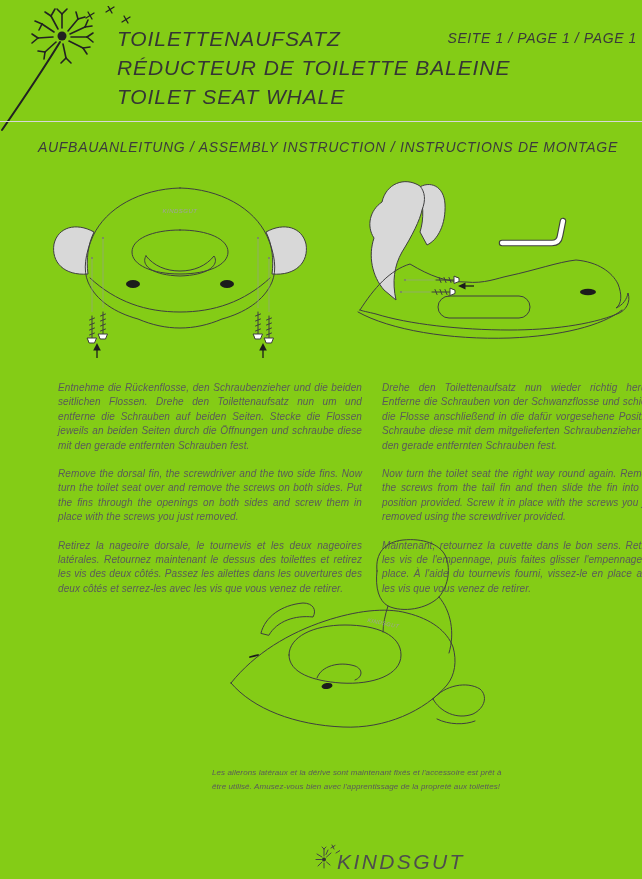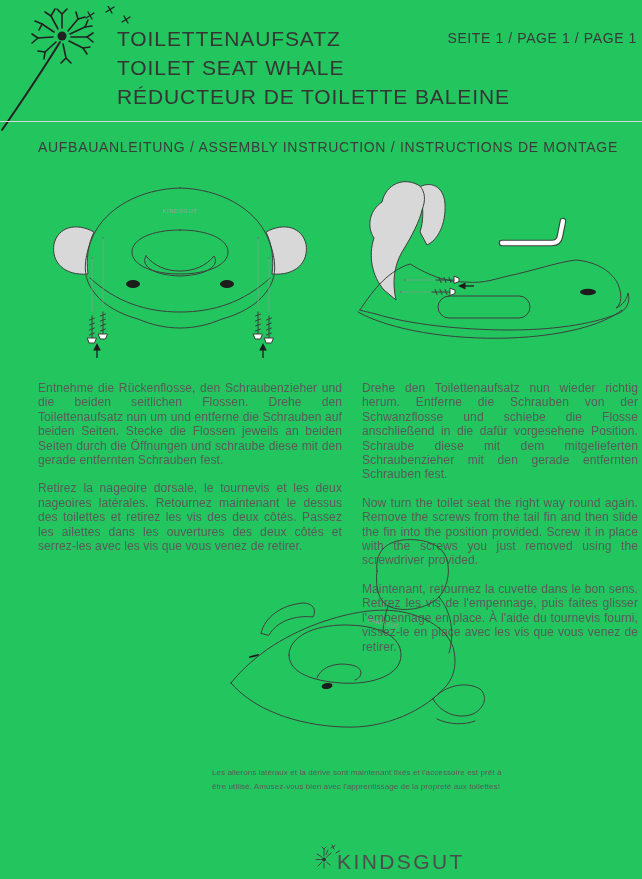--- a/index.html
+++ b/index.html
@@ -1,40 +1,40 @@
 <!DOCTYPE html>
 <html><head>
 <meta charset="utf-8">
 <style>
   html,body{margin:0;padding:0;background:#ffffff;}
   .page{
-    position:relative;width:642px;height:879px;background:#22c55e;
-    font-family:"Liberation Sans", sans-serif;overflow:hidden;color:#3c3c3c;
+    position:relative;width:642px;height:879px;background:#84cc16;
+    font-family:"Liberation Sans", sans-serif;overflow:hidden;color:#3c3c3c;font-style:italic;
   }
   
   .logo-svg{position:absolute;left:0;top:6px;}
   .title-block{position:absolute;left:117px;top:24px;line-height:29px;
     font-size:21px;letter-spacing:0.9px;color:#353535;font-weight:400;white-space:nowrap;}
   .page-info{position:absolute;top:30px;right:5px;font-size:14px;letter-spacing:0.6px;color:#3a3a3a;}
   .divider{position:absolute;left:0;top:121px;width:642px;height:1px;background:#d7d7d7;}
   .section-heading{position:absolute;left:38px;top:139px;font-size:14px;
     letter-spacing:0.7px;color:#3c3c3c;white-space:nowrap;}
   
   .fig1{position:absolute;left:30px;top:172px;}
   .fig2{position:absolute;left:350px;top:172px;}
   .fig3{position:absolute;left:225px;top:533px;}
   svg{display:block;}
   .sketch{fill:none;stroke:#3f3f3f;stroke-width:1;stroke-linecap:round;stroke-linejoin:round;}
   .sketch-thin{fill:none;stroke:#9a9a9a;stroke-width:0.6;}
   .gray-fill{fill:#d8d8d8;stroke:#3f3f3f;stroke-width:1;stroke-linejoin:round;}
   .black-fill{fill:#1c1c1c;stroke:none;}
   .mini-brand{fill:#a0a0a0;letter-spacing:0.5px;}
   
-  .col{position:absolute;top:381px;font-size:12px;line-height:14.4px;color:#5a5a5a;
-    text-align:justify;letter-spacing:0.1px;}
+  .col{position:absolute;top:381px;font-size:10px;line-height:14.4px;color:#5a5a5a;
+    text-align:justify;letter-spacing:0.1px;margin-left:20px;}
   .col p{margin:0 0 14px 0;}
   .col-left{left:38px;width:304px;}
   .col-right{left:362px;width:276px;}
   .bottom-text{position:absolute;left:212px;top:766px;width:302px;font-size:8px;
     line-height:14px;color:#5a5a5a;letter-spacing:0.1px;}
   .bottom-text p{margin:0 0 13px 0;}
   
   .brand-footer{position:absolute;left:314px;top:842px;display:flex;align-items:flex-start;}
   .brand-footer svg{margin-right:-3px;margin-top:2px;}
   .brand-name{font-size:21px;letter-spacing:2.4px;color:#4d4d4d;font-weight:400;margin-top:8px;}
@@ -84,22 +84,22 @@
           <line x1="108" y1="0" x2="112" y2="7"></line>
         <line x1="122" y1="16" x2="130" y2="11"></line>
           <line x1="124" y1="10" x2="128" y2="17"></line>
       </g>
     </g>
     <circle cx="62" cy="30" r="4.5" fill="#222"></circle>
   </svg>
 
   <div class="title-block">
     <div>TOILETTENAUFSATZ</div>
+    <div>RÉDUCTEUR DE TOILETTE BALEINE</div>
     <div>TOILET SEAT WHALE</div>
-    <div>RÉDUCTEUR DE TOILETTE BALEINE</div>
   </div>
   <div class="page-info">SEITE 1 / PAGE 1 / PAGE 1</div>
 
   <div class="divider"></div>
 
   <div class="section-heading">AUFBAUANLEITUNG / ASSEMBLY INSTRUCTION / INSTRUCTIONS DE MONTAGE</div>
 
   <svg class="fig1" width="300" height="190" viewBox="0 0 300 190">
     <g>
       <path class="gray-fill" d="M64,60 C46,50 28,55 24,72 C21,90 34,104 58,102 C56,88 58,72 64,60 Z"></path>
@@ -194,20 +194,21 @@
       <path d="M100,116.5 L100,123.5 L105,121.5 L105,118.5 Z" fill="#fff"></path>
     </g>
     <g>
       <line x1="124" y1="114" x2="114" y2="114" stroke="#1c1c1c" stroke-width="1.3"></line>
       <polygon points="108,114 115.5,110.4 115.5,117.6" fill="#1c1c1c"></polygon>
     </g>
   </svg>
 
   <div class="col col-left">
     <p>Entnehme die Rückenflosse, den Schraubenzieher und die beiden seitlichen Flossen. Drehe den Toilettenaufsatz nun um und entferne die Schrauben auf beiden Seiten. Stecke die Flossen jeweils an beiden Seiten durch die Öffnungen und schraube diese mit den gerade entfernten Schrauben fest.</p>
+    <p>Remove the dorsal fin, the screwdriver and the two side fins. Now turn the toilet seat over and remove the screws on both sides. Put the fins through the openings on both sides and screw them in place with the screws you just removed.</p>
     <p>Retirez la nageoire dorsale, le tournevis et les deux nageoires latérales. Retournez maintenant le dessus des toilettes et retirez les vis des deux côtés. Passez les ailettes dans les ouvertures des deux côtés et serrez-les avec les vis que vous venez de retirer.</p>
   </div>
   <div class="col col-right">
     <p>Drehe den Toilettenaufsatz nun wieder richtig herum. Entferne die Schrauben von der Schwanzflosse und schiebe die Flosse anschließend in die dafür vorgesehene Position. Schraube diese mit dem mitgelieferten Schraubenzieher mit den gerade entfernten Schrauben fest.</p>
     <p>Now turn the toilet seat the right way round again. Remove the screws from the tail fin and then slide the fin into the position provided. Screw it in place with the screws you just removed using the screwdriver provided.</p>
     <p>Maintenant, retournez la cuvette dans le bon sens. Retirez les vis de l'empennage, puis faites glisser l'empennage en place. À l'aide du tournevis fourni, vissez-le en place avec les vis que vous venez de retirer.</p>
   </div>
 
   <svg class="fig3" width="270" height="202" viewBox="0 0 270 202">
     <g>

